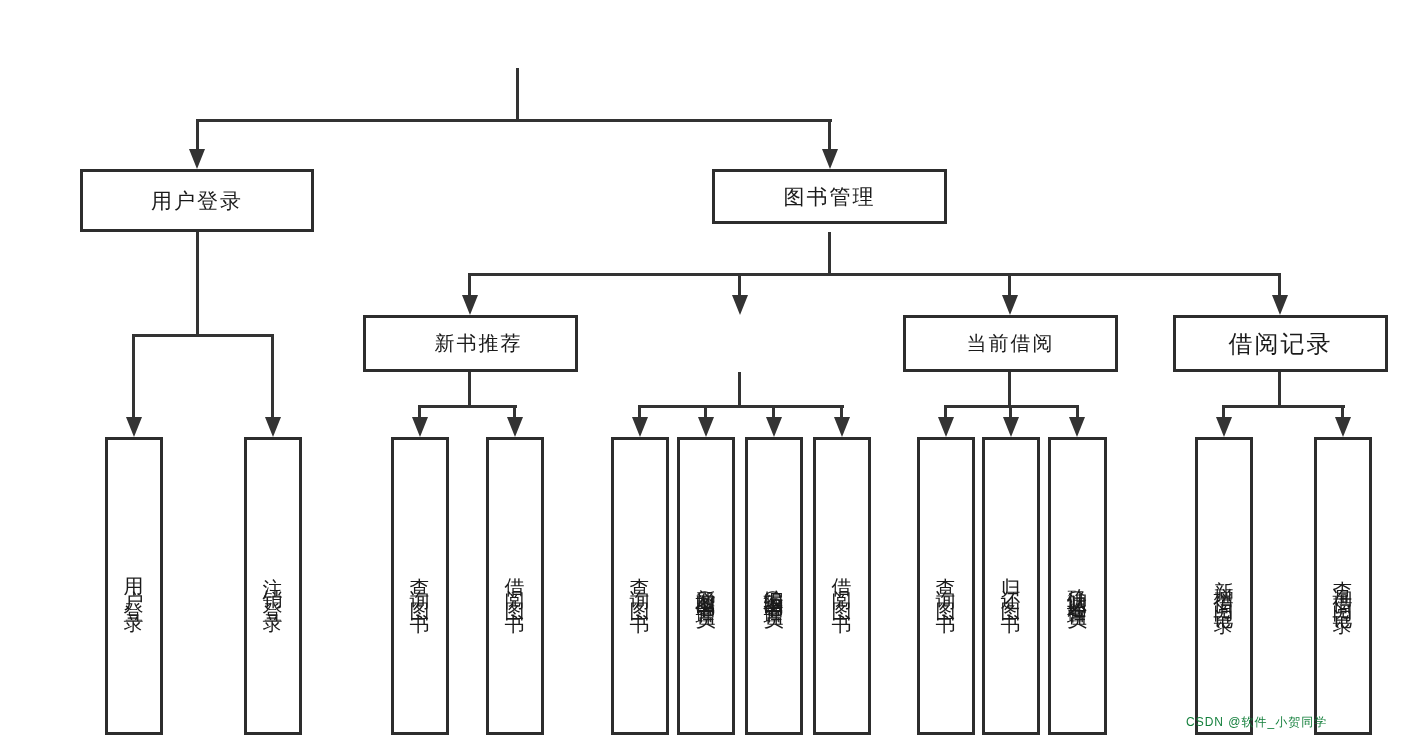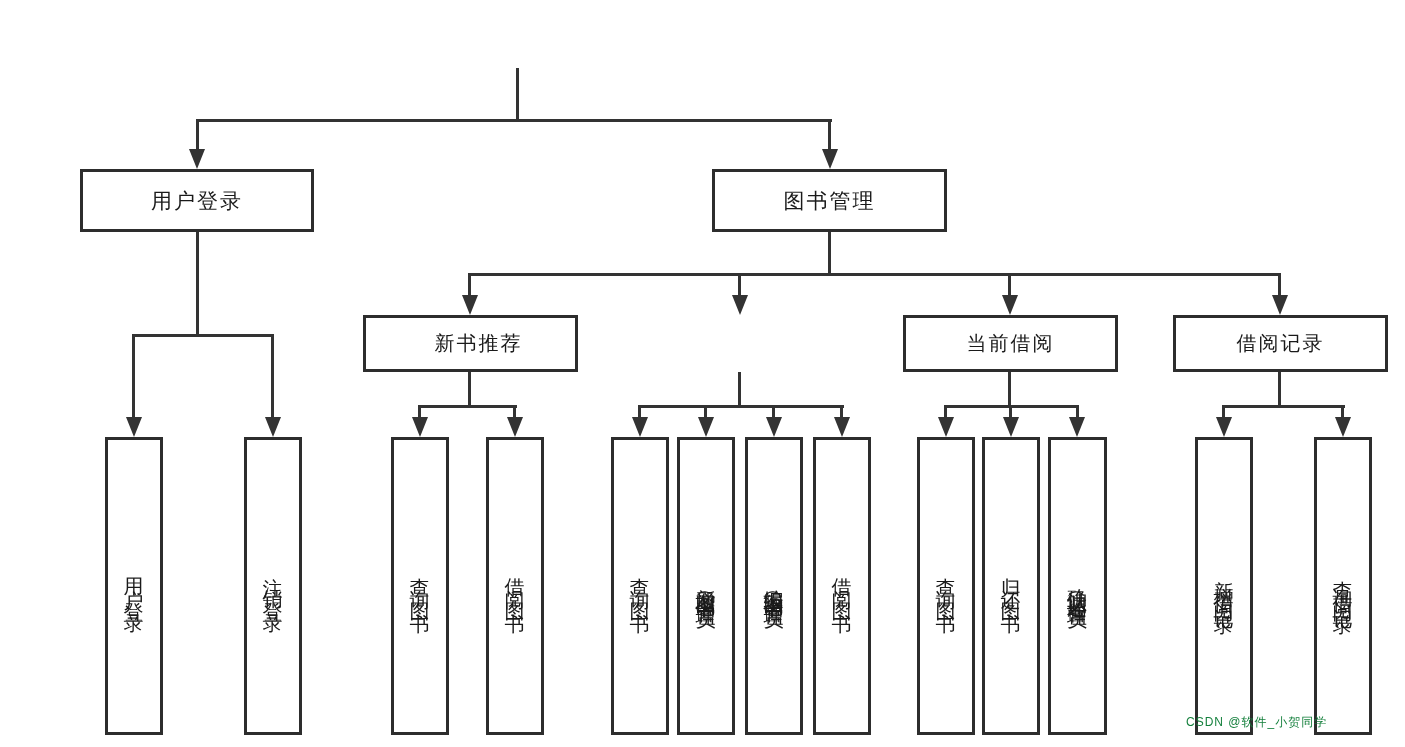--- a/index.html
+++ b/index.html
@@ -32,35 +32,35 @@
 </head>
 <body>
 
 <div class="canvas">
 
 
   <div class="box" style="left:80px;top:169px;width:234px;height:63px;">
     <span class="hlabel">用户登录</span>
   </div>
 
-  <div class="box" style="left:712px;top:169px;width:235px;height:63px;">
+  <div class="box" style="left:712px;top:169px;width:235px;height:55px;">
     <span class="hlabel">图书管理</span>
   </div>
 
   <div class="box" style="left:363px;top:315px;width:215px;height:57px;">
     <span class="hlabel" style="font-size:20px;margin-left:16px;">新书推荐</span>
   </div>
 
 
   <div class="box" style="left:903px;top:315px;width:215px;height:57px;">
     <span class="hlabel" style="font-size:20px;">当前借阅</span>
   </div>
 
   <div class="box" style="left:1173px;top:315px;width:215px;height:57px;">
-    <span class="hlabel" style="font-size:20px;">借阅记录</span>
+    <span class="hlabel" style="font-size:24px;">借阅记录</span>
   </div>
 
   <div class="box" style="left:105px;top:437px;width:58px;height:298px;">
     <span class="vlabel" style="letter-spacing:12px;">用户登录</span>
   </div>
   <div class="box" style="left:244px;top:437px;width:58px;height:298px;">
     <span class="vlabel" style="letter-spacing:12px;">注销登录</span>
   </div>
 
   <div class="box" style="left:391px;top:437px;width:58px;height:298px;">

